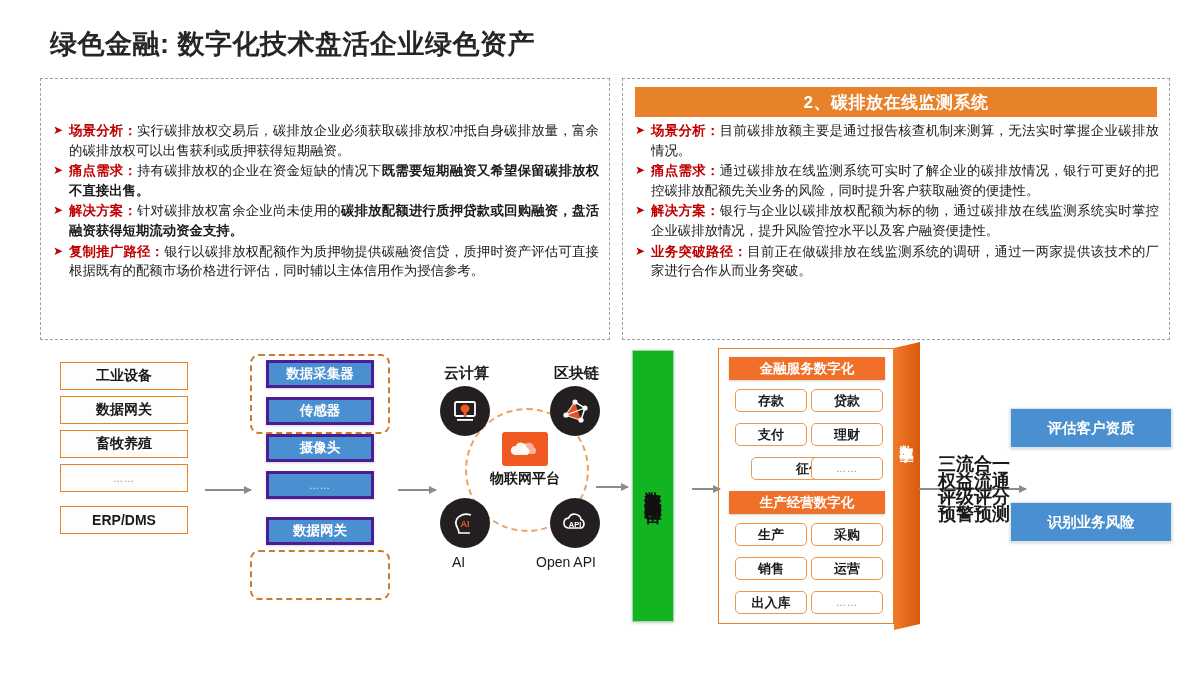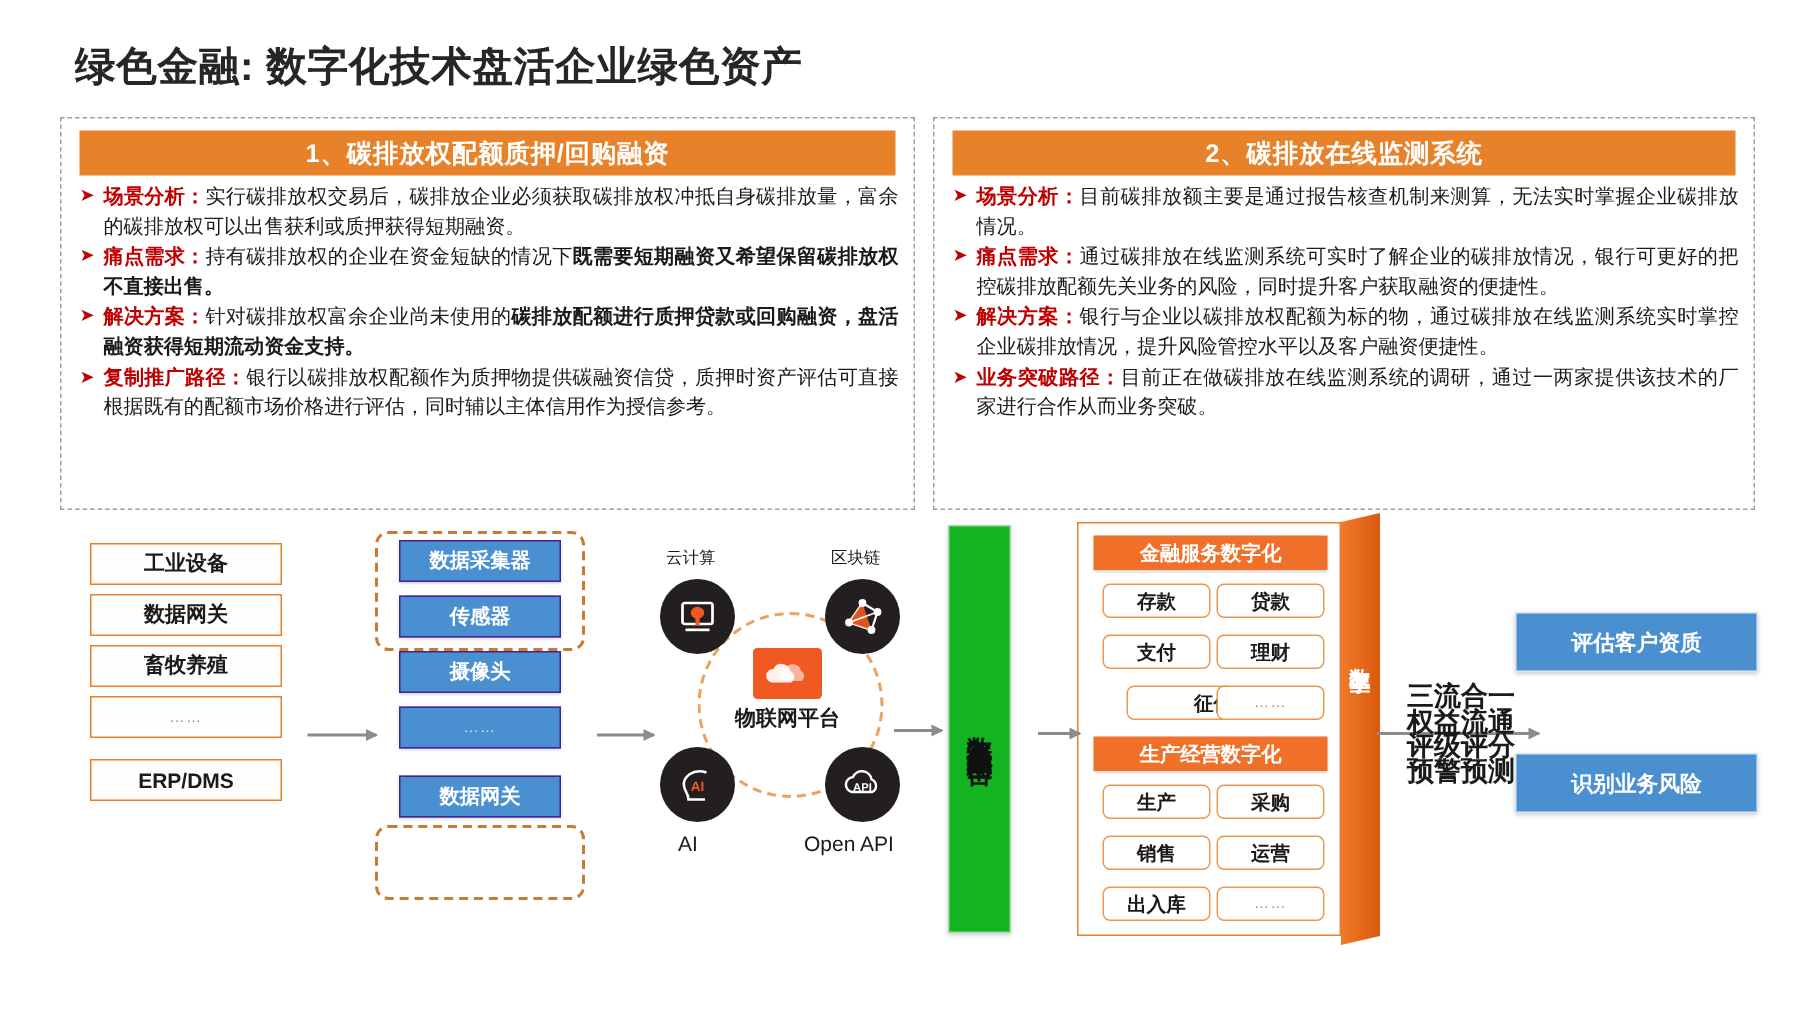--- a/index.html
+++ b/index.html
@@ -64,21 +64,21 @@
     box-sizing:border-box;
     border:1.6px solid #E8822A;
     background:#fdfdfd;
     color:#1a1a1a;
     display:flex;align-items:center;justify-content:center;
     font-size:14px;font-weight:600;
   }
   .bbox{
     box-sizing:border-box;
     background:#4A90D0;
-    border:1px solid #4c1d95;
+    border:3px solid #4c1d95;
     color:#ffffff;
     display:flex;align-items:center;justify-content:center;
     font-size:13.5px;font-weight:700;
     box-shadow:0 1px 2px rgba(0,0,0,.18);
   }
   .dots{font-size:10px;letter-spacing:1px;color:#8a8a8a;font-weight:400;}
   .dots-w{font-size:10px;letter-spacing:1px;color:#dceaf7;font-weight:400;}
 
   
   #src-col{position:absolute;left:60px;top:16px;width:128px;}
@@ -97,21 +97,21 @@
   
   .garrow{position:absolute;height:1.6px;background:#8c8c8c;}
   .garrow::after{
     content:"";position:absolute;right:-1px;top:-3.2px;
     border-left:8px solid #8c8c8c;
     border-top:4px solid transparent;border-bottom:4px solid transparent;
   }
 
   
   #iot{position:absolute;left:432px;top:18px;width:190px;height:212px;}
-  .iot-cap{position:absolute;font-size:11px;font-weight:400;color:#1a1a1a;}
+  .iot-cap{position:absolute;font-size:15px;font-weight:700;color:#1a1a1a;}
   .iot-cap.plain{font-weight:400;font-size:14px;}
   .node{
     position:absolute;width:50px;height:50px;border-radius:50%;
     background:#231f20;display:flex;align-items:center;justify-content:center;
   }
   .ring{
     position:absolute;left:33px;top:44px;width:120px;height:120px;
     border:2px dashed #E8822A;border-radius:50%;opacity:.75;
   }
   .cloudchip{
@@ -184,21 +184,20 @@
   #rbox-2{left:1010px;top:156px;}
 </style>
 </head>
 <body>
 
 <div class="stage">
 
   <div class="page-title">绿色金融: 数字化技术盘活企业绿色资产</div>
 
   <div class="panel" id="panel-left">
-    <div class="panel-head">1、碳排放权配额质押/回购融资</div>
     <div class="panel-body" id="panel-1-body">
         <div class="bullet">
           <span class="arrow-marker">➤</span>
           <span class="btext"><span class="lbl">场景分析：</span><span>实行碳排放权交易后，碳排放企业必须获取碳排放权冲抵自身碳排放量，富余的碳排放权可以出售获利或质押获得短期融资。</span></span>
         </div>
         <div class="bullet">
           <span class="arrow-marker">➤</span>
           <span class="btext"><span class="lbl">痛点需求：</span><span>持有碳排放权的企业在资金短缺的情况下</span><span class="em">既需要短期融资又希望保留碳排放权不直接出售。</span></span>
         </div>
         <div class="bullet">

